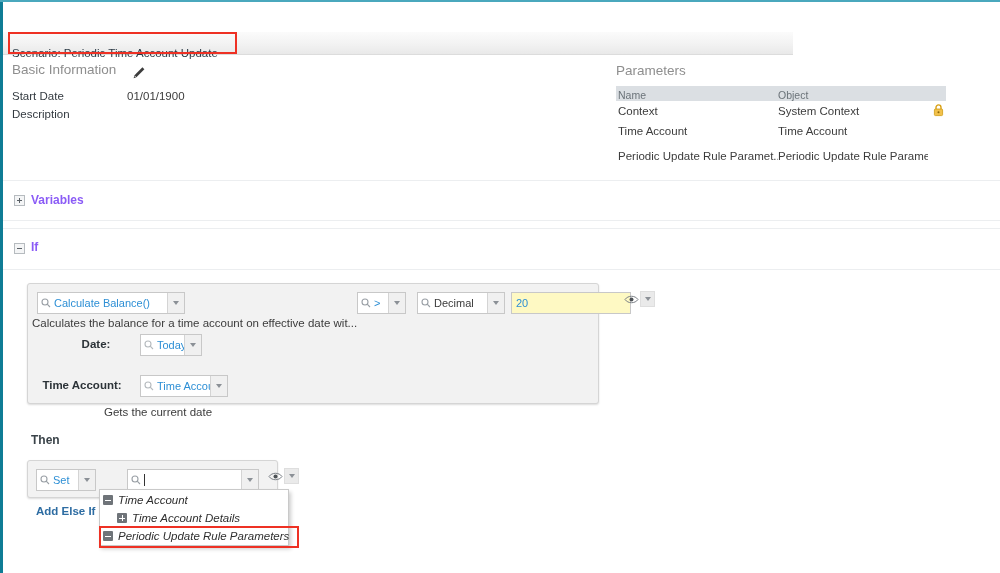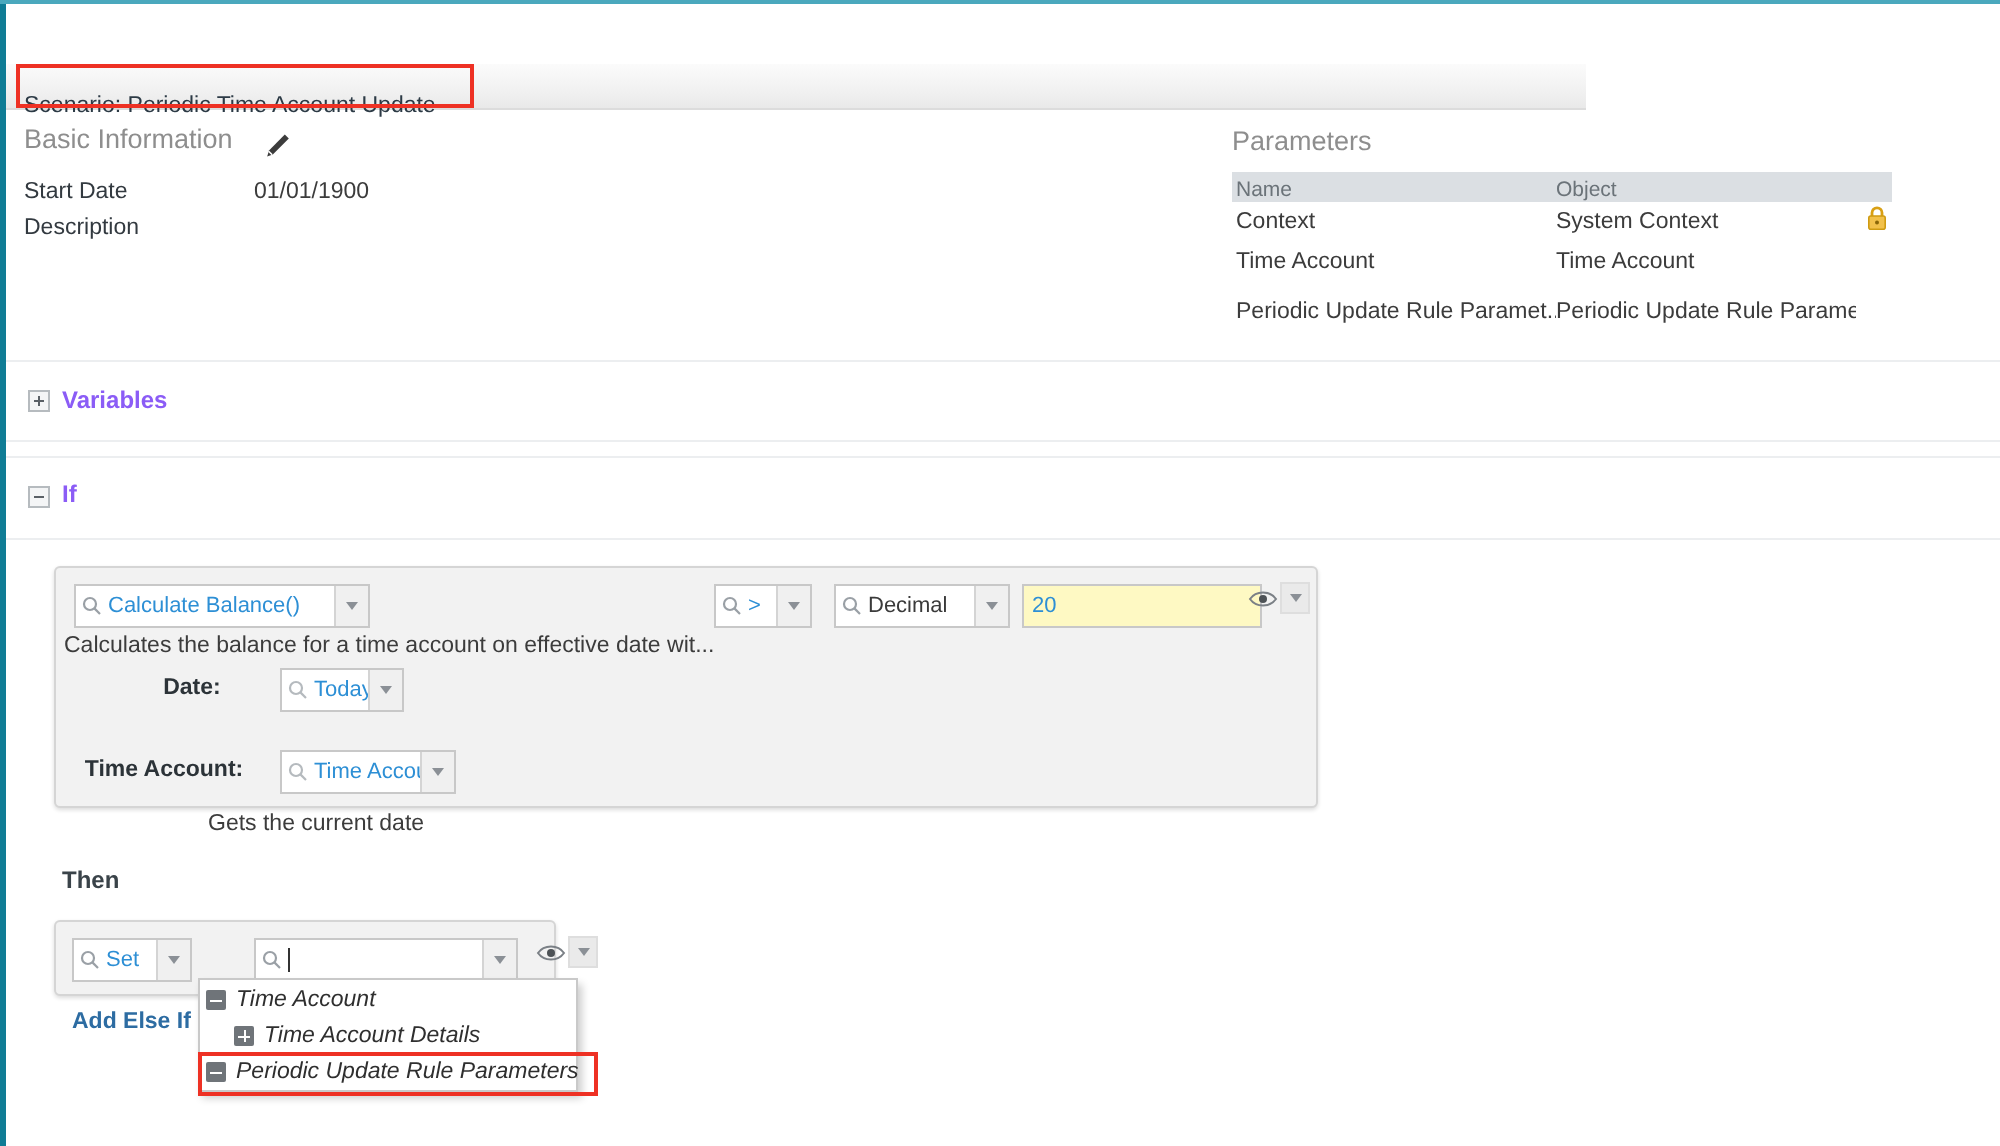--- a/index.html
+++ b/index.html
@@ -202,21 +202,21 @@
   #tog-variables { left: 14px; top: 193px; }
   #lbl-variables { left: 31px; top: 191px; }
   #tog-if { left: 14px; top: 241px; }
   #lbl-if { left: 31px; top: 238px; }
 
   
   .cond-panel {
     position: absolute;
     left: 27px;
     top: 281px;
-    width: 632px;
+    width: 572px;
     height: 121px;
     background: #f2f2f2;
     border: 1px solid #d5d5d5;
     border-radius: 3px;
     box-shadow: 0 1px 2px rgba(0,0,0,.14);
     box-sizing: border-box;
   }
 
   
   .combo {

